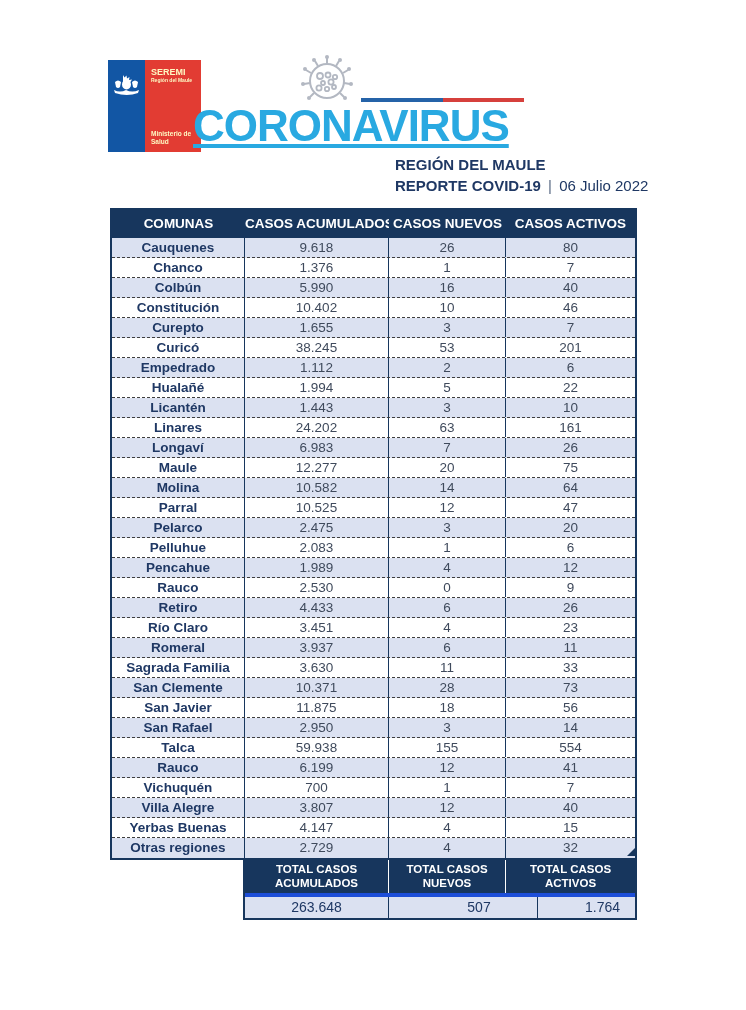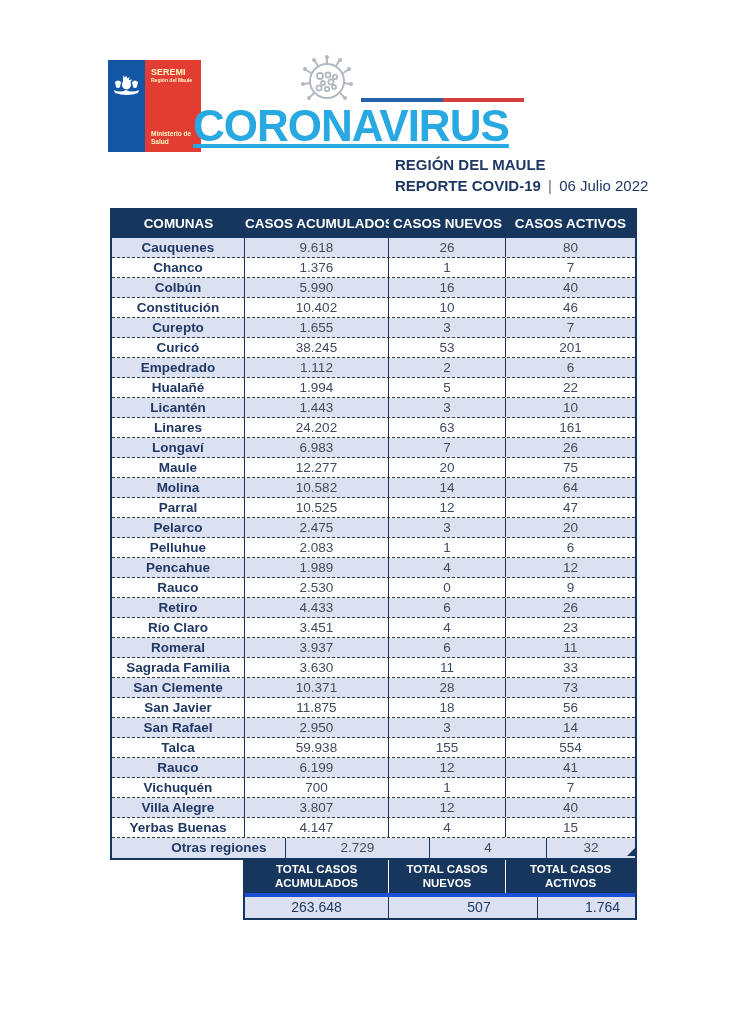--- a/index.html
+++ b/index.html
@@ -46,21 +46,21 @@
   }
   .thead .th {
     color:#ffffff; font-weight:bold; font-size:13.5px; text-align:center;
     line-height:28px; white-space:nowrap; overflow:hidden;
   }
   .tbody .tr {
     display:grid; grid-template-columns:133px 144px 117px 1fr;
     height:20px; border-bottom:1px dashed #3d3d3d; background:#ffffff;
   }
   .tbody .tr:nth-child(odd) { background:#dbe1f1; }
-  .tbody .tr:last-child { border-bottom:none;padding-left:41px; }
+  .tbody .tr:last-child { border-bottom:none; }
   .tr > div { line-height:19px; text-align:center; font-size:13.5px; border-right:1px solid #17365d; overflow:hidden; white-space:nowrap; }
   .tr > div:last-child { border-right:none; }
   .td-name { font-weight:bold; color:#1f3864; }
   .td-num  { color:#3f4a5c; }
 
   
   .totals {
     position:absolute; left:243px; top:858px; width:394px;
     border:2px solid #17365d; background:#dbe1f1;
   }

